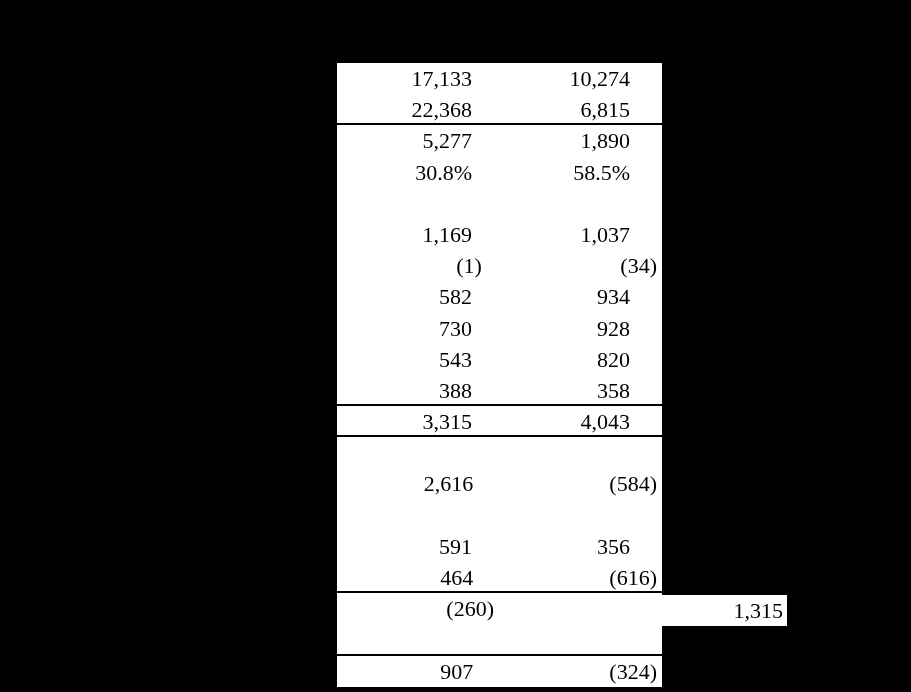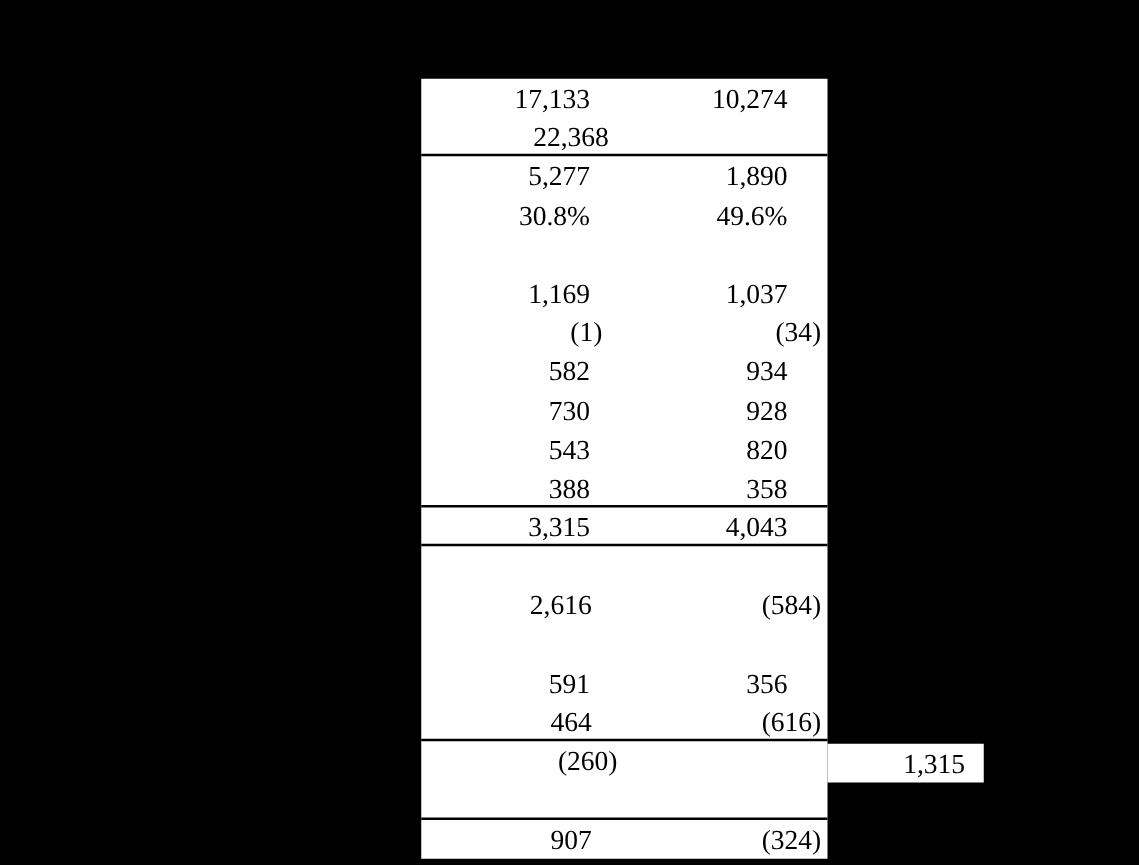--- a/index.html
+++ b/index.html
@@ -51,45 +51,46 @@
   .cell.c2.neg { padding-right: 5px; }
   .side-cell {
     position: absolute;
     left: 662px;
     top: 595px;
     width: 125px;
     height: 31px;
     background: #ffffff;
     box-sizing: border-box;
     text-align: right;
-    padding-right: 15px;
+    padding-right: 4px;
     font-size: 22px;
     line-height: 31px;
   }
 </style>
 </head>
 <body>
 
 <div class="page">
 
   <div class="main-table">
       <div class="trow">
         <span class="cell c1">17,133</span>
         <span class="cell c2">10,274</span>
       </div>
       <div class="trow line-below">
         <span class="cell c1">22,368</span>
+        <span class="cell c2">6,815</span>
       </div>
       <div class="trow">
         <span class="cell c1">5,277</span>
         <span class="cell c2">1,890</span>
       </div>
       <div class="trow">
         <span class="cell c1">30.8%</span>
-        <span class="cell c2">49.6%</span>
+        <span class="cell c2">58.5%</span>
       </div>
       <div class="trow">
         <span class="cell c1"></span>
         <span class="cell c2"></span>
       </div>
       <div class="trow">
         <span class="cell c1">1,169</span>
         <span class="cell c2">1,037</span>
       </div>
       <div class="trow">

